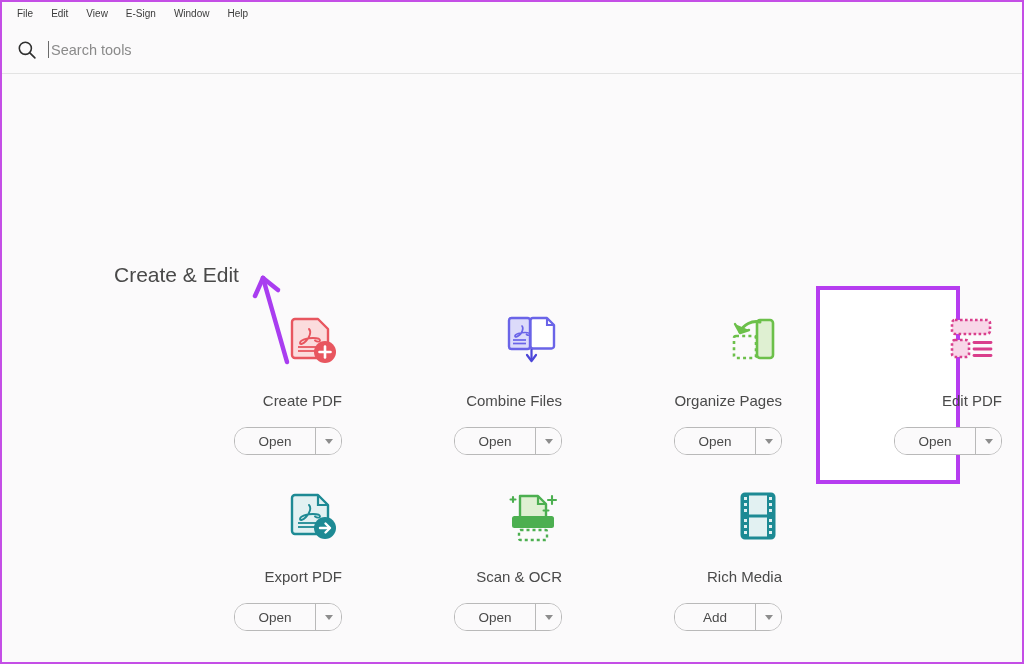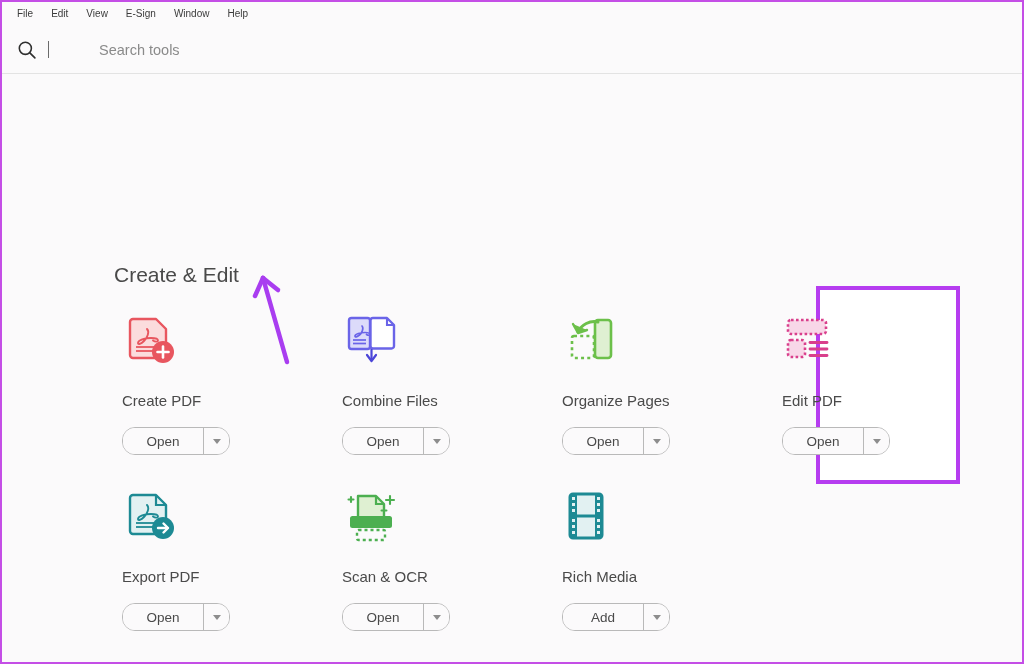--- a/index.html
+++ b/index.html
@@ -84,21 +84,20 @@
     width: 22px;
     height: 22px;
     margin-right: 10px;
     flex: 0 0 auto;
     display: block;
   }
   .search-wrap {
     position: relative;
     display: flex;
     align-items: center;
-    gap: 48px;
   }
   .caret {
     width: 1px;
     height: 17px;
     background: #6b6b6b;
     margin-right: 2px;
   }
   .search-placeholder {
     font-size: 14.5px;
     color: #8a8a8a;
@@ -129,21 +128,21 @@
   .row {
     display: flex;
   }
   .row + .row { margin-top: 0px; }
   .tile {
     width: 225px;
     height: 176px;
     box-sizing: border-box;
     display: flex;
     flex-direction: column;
-    align-items: flex-start;
+    align-items: flex-end;
     padding-top: 14px;
     position: relative;
   }
   .tile-icon {
     height: 60px;
     display: flex;
     align-items: center;
     justify-content: center;
   }
   .tile-label {

